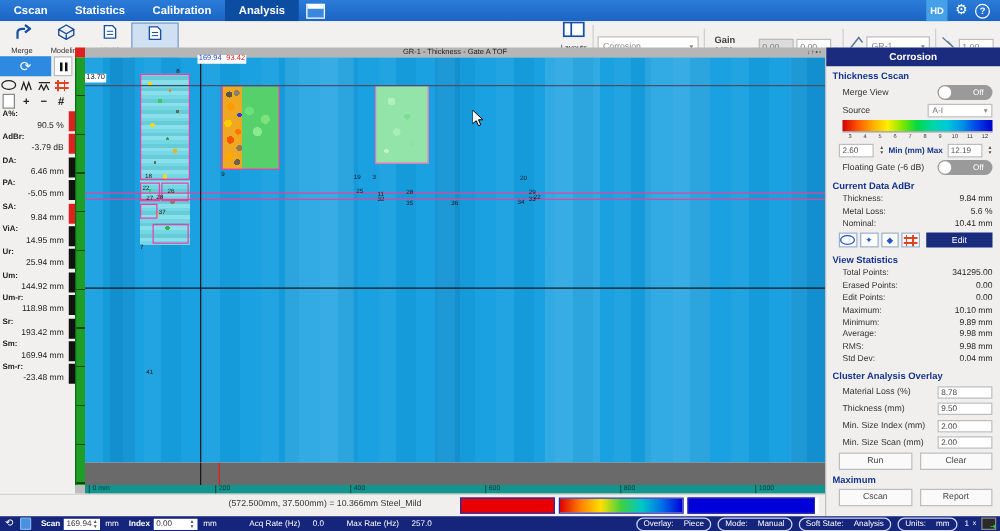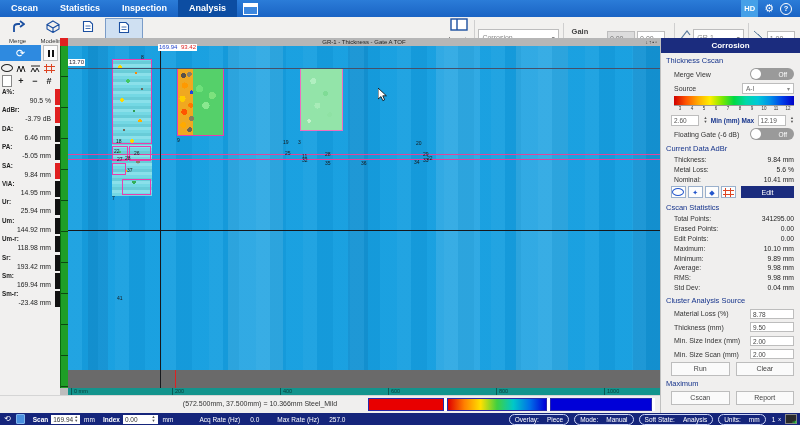--- a/index.html
+++ b/index.html
@@ -136,21 +136,21 @@
   .statusline{position:absolute;left:120px;top:4px;width:280px;text-align:center;font-size:7px;color:#333;}
   .colorbar{position:absolute;left:368px;top:2px;width:287px;height:13px;display:flex;gap:3px;background:#fff;}
   .colorbar .seg{height:100%;box-sizing:border-box;border:1px solid #2828a8;}
   .seg-red{width:76px;background:#e80000;}
   .seg-grad{width:100px;background:linear-gradient(90deg,#e00000,#ff8000,#ffe000,#40d040,#00c8c8,#0070e8,#0000d8);}
   .seg-blue{width:102px;background:#0000d8;}
   
   .panel{position:absolute;left:660px;top:38px;width:140px;height:375px;background:#f0efee;border-left:1px solid #c0c0c0;box-sizing:border-box;}
   .panel-header{height:15px;background:#1b2c7e;color:#fff;font-size:8px;font-weight:bold;
                 display:flex;align-items:center;justify-content:center;}
-  .p-heading{font-size:7.5px;font-weight:normal;color:#16348c;margin:3px 0 2px 5px;}
+  .p-heading{font-size:7.5px;font-weight:bold;color:#16348c;margin:3px 0 2px 5px;}
   .p-row{display:flex;align-items:center;justify-content:space-between;padding:0 6px 0 13px;height:14px;}
   .p-label{font-size:7px;color:#333;}
   .toggle{width:44px;height:12px;background:#9a9a9a;border-radius:6px;position:relative;color:#fff;
           font-size:6.5px;display:flex;align-items:center;justify-content:flex-end;padding-right:7px;box-sizing:border-box;}
   .toggle .knob{position:absolute;left:1px;top:1px;width:10px;height:10px;border-radius:50%;background:#fff;}
   .select-sm{width:52px;height:11px;background:#fff;border:1px solid #bdbdbd;font-size:6.5px;color:#666;
              display:flex;align-items:center;justify-content:space-between;padding:0 3px;box-sizing:border-box;}
   .grad-bar{margin:1px 6px 0 13px;height:9px;
             background:linear-gradient(90deg,#d00000,#ff5500,#ffaa00,#ffee00,#7fe800,#00d844,#00d8a8,#00c8d8,#0090e8,#0040e8,#0000c8);}
   .grad-ticks{display:flex;margin:0 6px 1px 13px;border-top:1px solid #999;}
@@ -192,21 +192,21 @@
   .netic:before{content:"➜";position:absolute;right:-1px;bottom:-2px;color:#2ecc40;font-size:6px;line-height:6px;}
 </style>
 </head>
 <body>
 
 <div class="page">
 
   <div class="menubar">
     <div class="menu-item">Cscan</div>
     <div class="menu-item">Statistics</div>
-    <div class="menu-item">Inspection</div>
+    <div class="menu-item">Calibration</div>
     <div class="menu-item active">Analysis</div>
     <div class="win-icon"></div>
     <div class="menubar-right">
       <div class="hd-badge">HD</div>
       <div class="gear">⚙</div>
       <div class="help">?</div>
     </div>
   </div>
 
   <div class="toolbar">
@@ -604,21 +604,21 @@
           <span class="cdp-ellipse"></span>
         </span>
       <span class="cdp-ic cdp-dia">✦</span>
       <span class="cdp-ic cdp-dia">◆</span>
       <span class="cdp-ic">
           <span class="redgrid"></span>
         </span>
       <span class="edit-btn">Edit</span>
     </div>
 
-    <div class="p-heading">Cscan Statistics</div>
+    <div class="p-heading">View Statistics</div>
     <div>
 
         <div class="stat-row">
           <span>Total Points:</span>
           <span class="sv">341295.00</span>
         </div>
 
         <div class="stat-row">
           <span>Erased Points:</span>
           <span class="sv">0.00</span>
@@ -648,21 +648,21 @@
           <span>RMS:</span>
           <span class="sv">9.98 mm</span>
         </div>
 
         <div class="stat-row">
           <span>Std Dev:</span>
           <span class="sv">0.04 mm</span>
         </div>
       </div>
 
-    <div class="p-heading">Cluster Analysis Source</div>
+    <div class="p-heading">Cluster Analysis Overlay</div>
     <div>
 
         <div class="field-row">
           <span class="fl">Material Loss (%)</span>
           <span class="input-sm">8.78</span>
         </div>
 
         <div class="field-row">
           <span class="fl">Thickness (mm)</span>
           <span class="input-sm">9.50</span>

